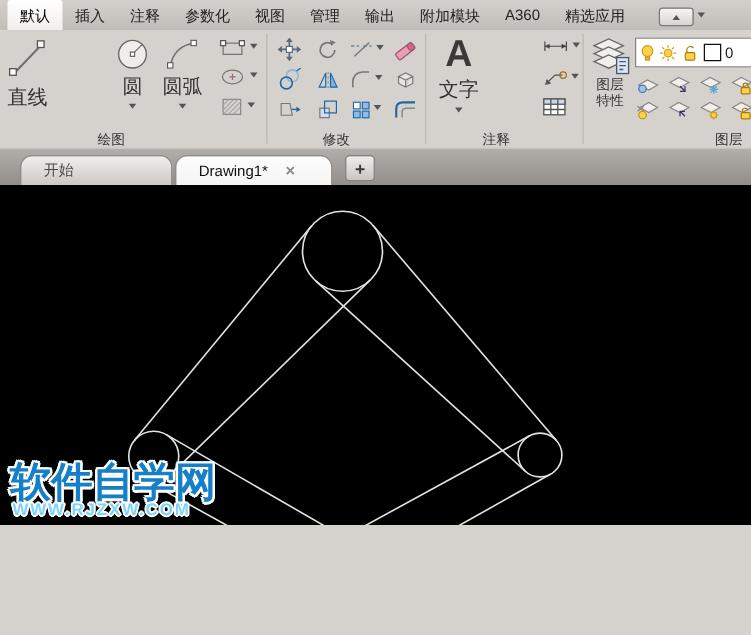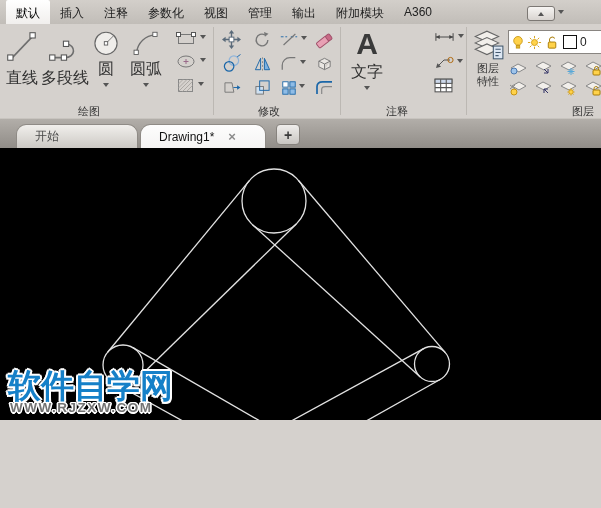--- a/index.html
+++ b/index.html
@@ -40,66 +40,58 @@
   .ftab.active{left:140px;width:126px;background:linear-gradient(#fdfdfd,#f5f4f3);color:#111;padding-left:18px;border:1px solid #8f8b86;border-bottom:none;}
   .ftab .x{margin-left:14px;color:#8a8a8a;font-size:13px;font-weight:bold;}
   .newtab{position:absolute;left:276px;bottom:3px;width:22px;height:19px;border:1px solid #87837e;border-radius:4px;
           background:linear-gradient(#efedeb,#c9c6c2);display:flex;align-items:center;justify-content:center;
           font-size:14px;font-weight:bold;color:#3a3a3a;}
   
   .canvas{position:absolute;left:0;top:148px;width:601px;height:272px;background:#000;overflow:hidden;}
   .canvas svg.cad{position:absolute;left:0;top:0;}
   .wm-title{position:absolute;left:8px;top:216px;font-size:33px;font-weight:bold;color:#1580c8;white-space:nowrap;
      text-shadow:-2px 0 #fff,2px 0 #fff,0 -2px #fff,0 2px #fff,-1.5px -1.5px #fff,1.5px -1.5px #fff,-1.5px 1.5px #fff,1.5px 1.5px #fff;}
-  .wm-url{position:absolute;left:10px;top:252px;font-size:13.5px;font-weight:bold;color:#737373;letter-spacing:1.5px;white-space:nowrap;
+  .wm-url{position:absolute;left:10px;top:252px;font-size:13.5px;font-weight:bold;color:#7dd3fc;letter-spacing:1.5px;white-space:nowrap;
      text-shadow:-1.5px 0 #fff,1.5px 0 #fff,0 -1.5px #fff,0 1.5px #fff,-1px -1px #fff,1px -1px #fff,-1px 1px #fff,1px 1px #fff;}
   svg{display:block;}
 </style>
 </head>
 <body>
 
 <div class="app">
 
   <div class="tabbar">
     <div class="rtab active">默认</div>
     <div class="rtab">插入</div>
     <div class="rtab">注释</div>
     <div class="rtab">参数化</div>
     <div class="rtab">视图</div>
     <div class="rtab">管理</div>
     <div class="rtab">输出</div>
     <div class="rtab">附加模块</div>
     <div class="rtab">A360</div>
+    <div class="rtab">精选应用</div>
   </div>
   <div class="collapse-btn">
     <span class="up-tri"></span>
   </div>
   <span class="dn-tri tab-dd"></span>
 
   <div class="ribbon">
     <div class="vsep" style="left:213px"></div>
     <div class="vsep" style="left:340px"></div>
     <div class="vsep" style="left:466px"></div>
 
     <div class="bigbtn" style="left:2px;width:40px">
       <svg width="36" height="38" viewBox="0 0 34 34">
         <line x1="7" y1="28" x2="27" y2="7" stroke="#6e6e6e" stroke-width="1.5"></line>
         <rect x="3.5" y="24.5" width="5" height="5" fill="#fff" stroke="#555"></rect>
         <rect x="24.5" y="3.5" width="5" height="5" fill="#fff" stroke="#555"></rect>
       </svg>
       <span class="lbl">直线</span>
-    </div>
-    <div class="bigbtn" style="left:42px;width:46px">
-      <svg width="36" height="38" viewBox="0 0 34 34">
-        <path d="M5 27 L17 27 C27 27 28 15 18 14" fill="none" stroke="#6e6e6e" stroke-width="1.5"></path>
-        <rect x="2.5" y="24.5" width="5" height="5" fill="#fff" stroke="#555"></rect>
-        <rect x="13.5" y="24.5" width="5" height="5" fill="#fff" stroke="#555"></rect>
-        <rect x="15.5" y="11.5" width="5" height="5" fill="#fff" stroke="#555"></rect>
-      </svg>
-      <span class="lbl">多段线</span>
     </div>
     <div class="bigbtn" style="left:88px;width:36px">
       <svg width="36" height="38" viewBox="0 0 34 34">
         <circle cx="17" cy="18" r="13" fill="#efedea" stroke="#666" stroke-width="1.3"></circle>
         <line x1="17" y1="18" x2="26" y2="9" stroke="#666"></line>
         <rect x="15" y="16" width="4" height="4" fill="#fff" stroke="#555"></rect>
       </svg>
       <span class="lbl">圆</span>
       <span class="dn-tri" style="margin-top:3px"></span>
     </div>

